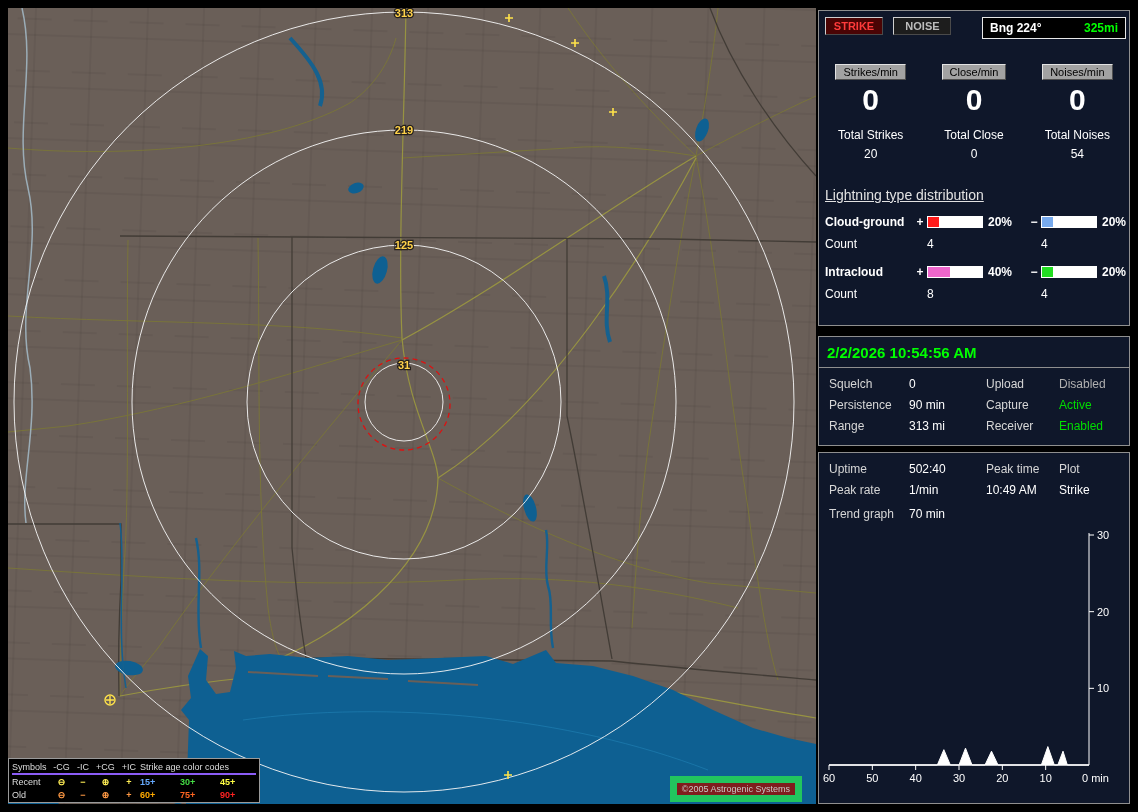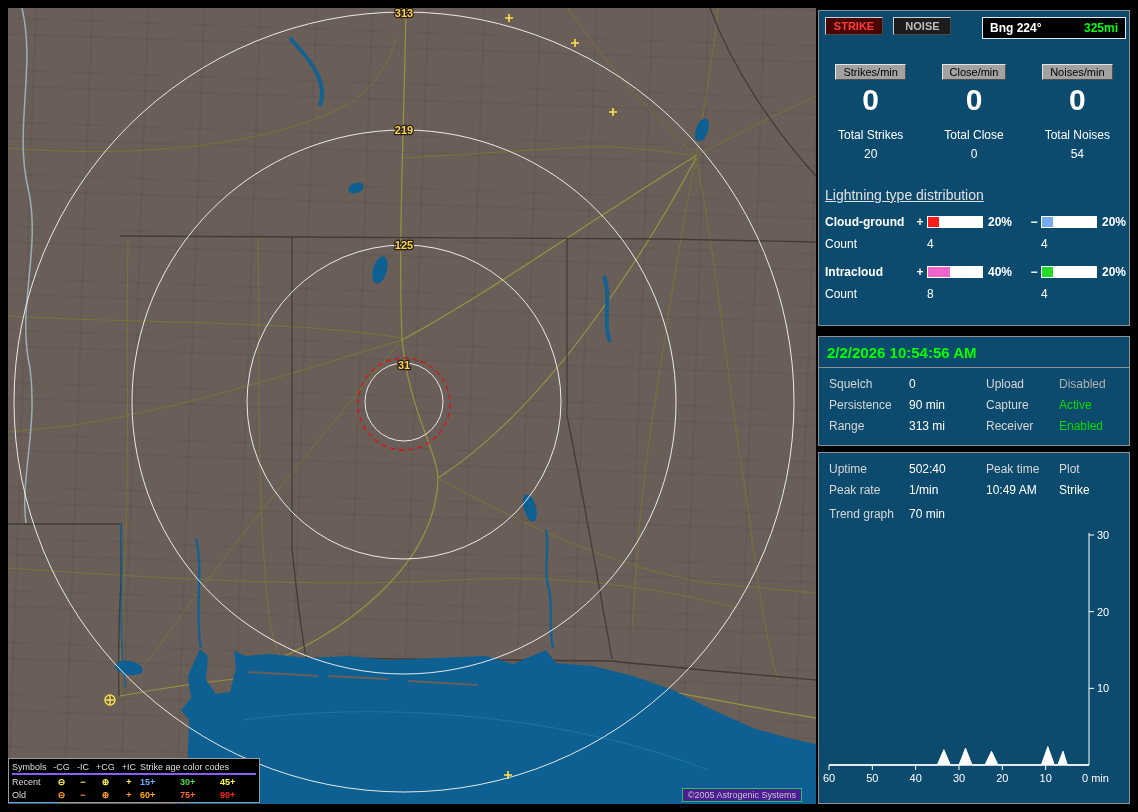--- a/index.html
+++ b/index.html
@@ -11,25 +11,25 @@
   #map svg{display:block;}
   #map-legend{position:absolute;left:0;bottom:1px;width:252px;background:#000;border:1px solid #9a9a9a;
     font-size:9px;color:#ddd;box-sizing:border-box;padding:1px 3px;}
   .lg-row{display:grid;grid-template-columns:38px 23px 20px 25px 22px 40px 40px 40px;align-items:center;height:13px;}
   .lg-head{border-bottom:2px solid #8b5cf6;}
   .lg-age-title{grid-column:6/9;white-space:nowrap;}
   .lg-c{text-align:center;}
   .lg-recent{color:#ffee55;font-weight:bold;}
   .lg-old{color:#ff9944;font-weight:bold;}
   .lg-age{font-weight:bold;}
-  #credit{position:absolute;right:14px;bottom:2px;background:#4c1d95;color:#c8c8c8;font-size:9px;
-    padding:1px 5px;border:1px solid #22c55e;}
-
-  
-  .panel{position:absolute;left:818px;width:312px;background:#0c4a6e;border:1px solid #8f8f8f;box-sizing:border-box;}
+  #credit{position:absolute;right:14px;bottom:2px;background:#7f1d1d;color:#c8c8c8;font-size:9px;
+    padding:1px 5px;border:7px solid #22c55e;}
+
+  
+  .panel{position:absolute;left:818px;width:312px;background:#0f172a;border:1px solid #8f8f8f;box-sizing:border-box;}
   #panel-stats{top:10px;height:316px;}
   #panel-status{top:336px;height:110px;}
   #panel-trend{top:452px;height:352px;}
 
   
   .btn-row{position:relative;height:30px;margin-top:5px;}
   .btn{font-family:"Liberation Sans",sans-serif;font-size:11px;font-weight:bold;height:18px;width:58px;
     margin-left:6px;cursor:pointer;border:1px solid;border-color:#cfcfcf #4a4a4a #4a4a4a #cfcfcf;}
   .btn.strike{background:#4a0404;color:#ff3b3b;}
   .btn.noise{background:#1d1d1d;color:#bdbdbd;}

